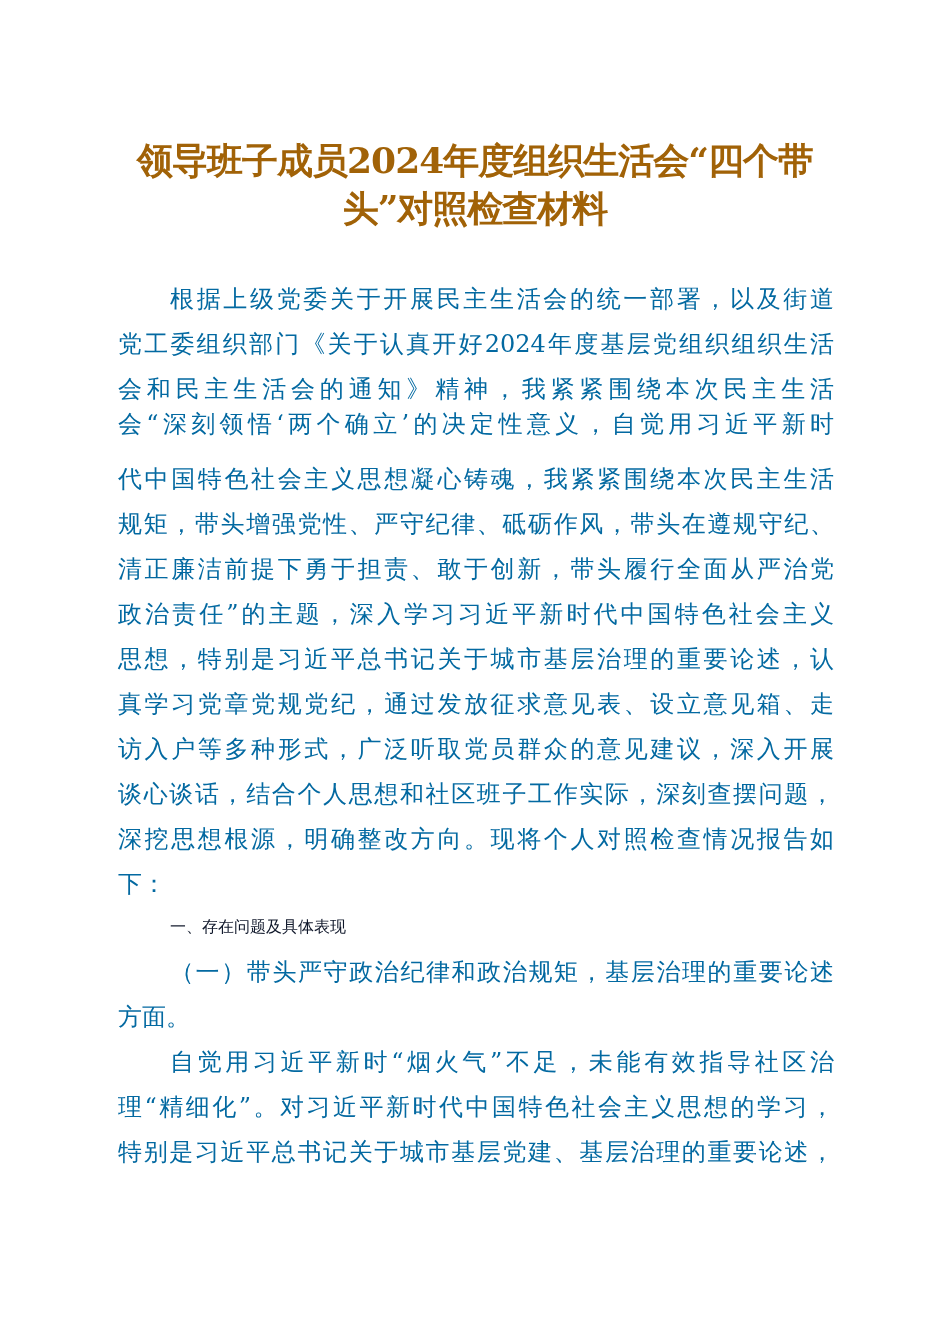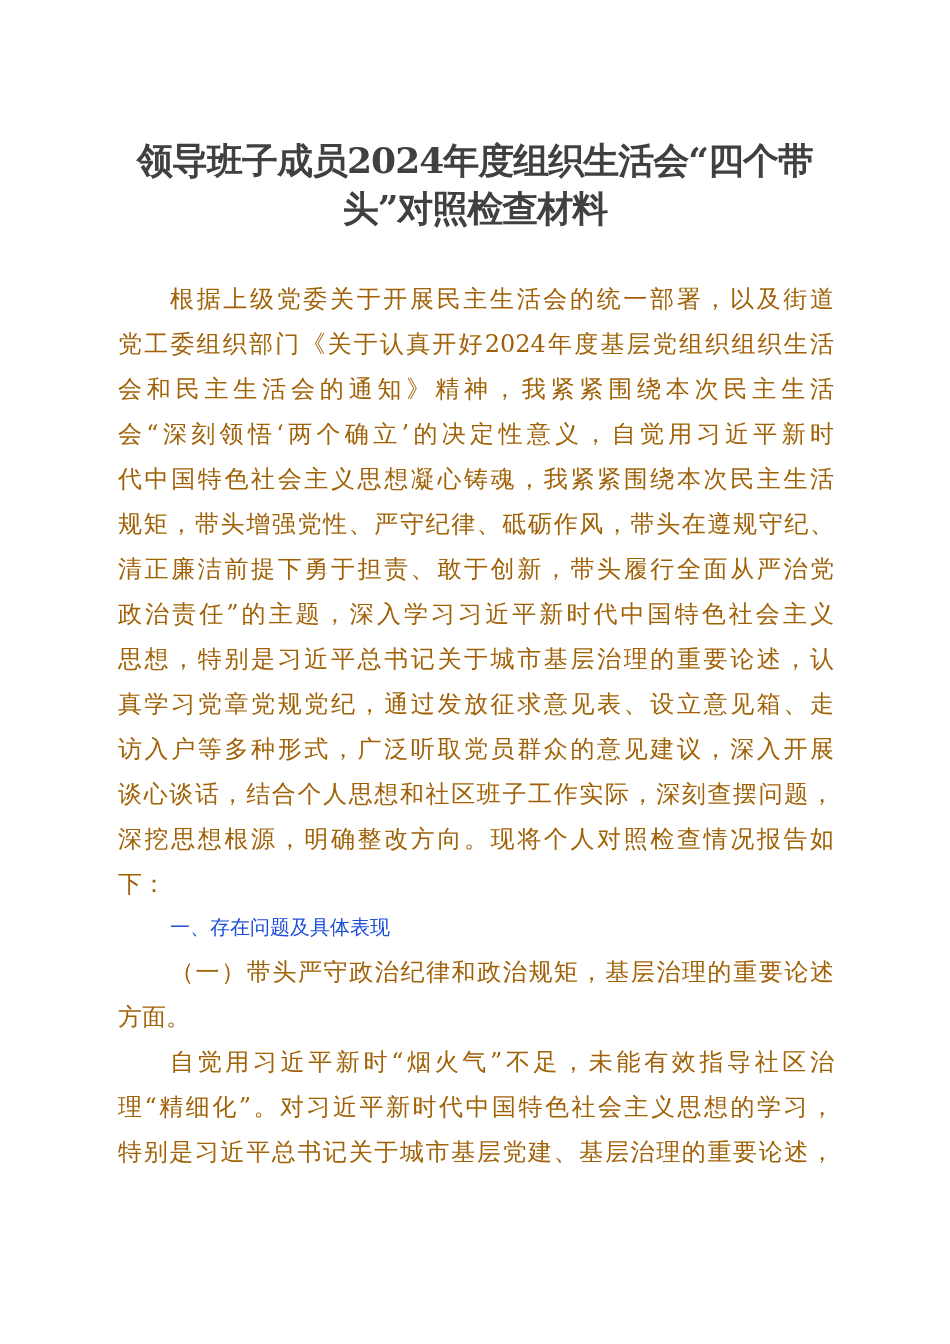--- a/index.html
+++ b/index.html
@@ -24,62 +24,62 @@
     .title {
       position: absolute;
       left: 118px;
       width: 714px;
       text-align: center;
       font-family: "DejaVu Serif", "Liberation Serif", serif;
       font-weight: bold;
       font-size: 36px;
       letter-spacing: -1px;
       line-height: 44px;
-      color: #404040;
+      color: #a16207;
       white-space: nowrap;
     }
     .title.l1 { top: 138px; }
     .title.l2 { top: 186px; text-align: center; }
     .line {
       position: absolute;
       left: 118px;
       width: 716px;
       font-family: "DejaVu Serif", "Liberation Serif", serif;
       font-size: 24px;
       line-height: 30px;
-      color: #a16207;
+      color: #0369a1;
       white-space: nowrap;
       text-align: justify;
       text-align-last: justify;
     }
     .line.indent { left: 170px; width: 664px; }
     .line.last { text-align-last: left; }
     .heading {
       position: absolute;
       left: 170px;
       font-family: "DejaVu Sans", "Liberation Sans", sans-serif;
-      font-size: 20px;
+      font-size: 16px;
       line-height: 30px;
-      color: #1d4ed8;
+      color: #0f172a;
       white-space: nowrap;
     }
   </style>
 </head>
 <body>
 
 <div class="page">
 
   <div class="title l1">领导班子成员2024年度组织生活会“四个带</div>
   <div class="title l2">头”对照检查材料</div>
 
   <div>
     <div class="line indent" style="top:284px">根据上级党委关于开展民主生活会的统一部署，以及街道</div>
     <div class="line" style="top:329px">党工委组织部门《关于认真开好2024年度基层党组织组织生活</div>
     <div class="line" style="top:374px">会和民主生活会的通知》精神，我紧紧围绕本次民主生活</div>
-    <div class="line" style="top:419px">会“深刻领悟‘两个确立’的决定性意义，自觉用习近平新时</div>
+    <div class="line" style="top:409px">会“深刻领悟‘两个确立’的决定性意义，自觉用习近平新时</div>
     <div class="line" style="top:464px">代中国特色社会主义思想凝心铸魂，我紧紧围绕本次民主生活</div>
     <div class="line" style="top:509px">规矩，带头增强党性、严守纪律、砥砺作风，带头在遵规守纪、</div>
     <div class="line" style="top:554px">清正廉洁前提下勇于担责、敢于创新，带头履行全面从严治党</div>
     <div class="line" style="top:599px">政治责任”的主题，深入学习习近平新时代中国特色社会主义</div>
     <div class="line" style="top:644px">思想，特别是习近平总书记关于城市基层治理的重要论述，认</div>
     <div class="line" style="top:689px">真学习党章党规党纪，通过发放征求意见表、设立意见箱、走</div>
     <div class="line" style="top:734px">访入户等多种形式，广泛听取党员群众的意见建议，深入开展</div>
     <div class="line" style="top:779px">谈心谈话，结合个人思想和社区班子工作实际，深刻查摆问题，</div>
     <div class="line" style="top:824px">深挖思想根源，明确整改方向。现将个人对照检查情况报告如</div>
     <div class="line last" style="top:869px">下：</div>

